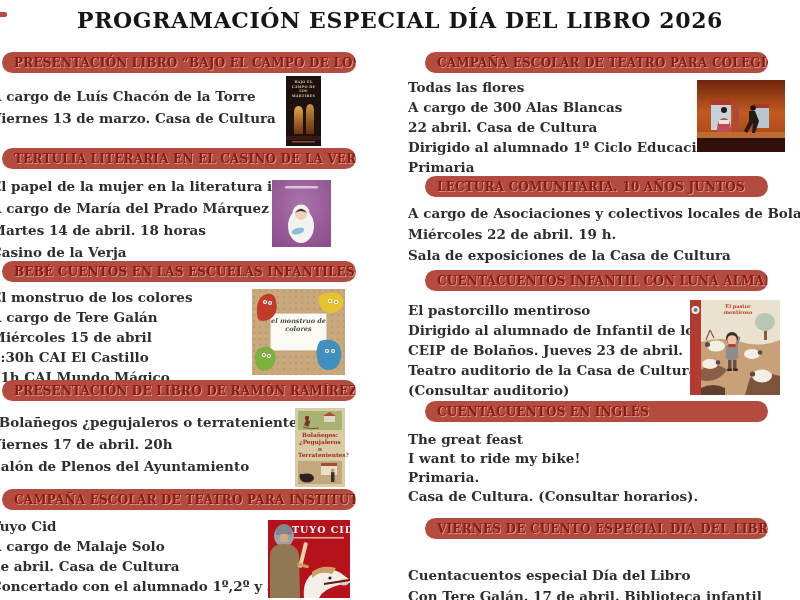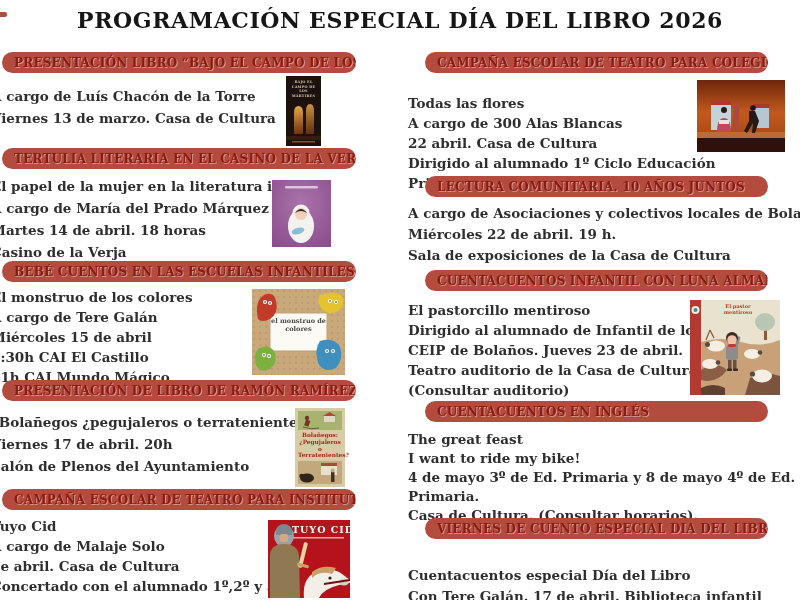--- a/index.html
+++ b/index.html
@@ -25,21 +25,21 @@
   .col-left .lines{margin-left:-9px}
   .line{white-space:nowrap}
   .lh19 .line{line-height:19px}
   .lh20 .line{line-height:20px}
   .lh21 .line{line-height:21px}
   .lh22 .line{line-height:22px}
   .art{position:absolute}
   .art svg{display:block;width:100%;height:100%}
   .overlay{position:absolute;font-weight:bold;text-align:center}
   .ov-martires{left:287px;top:80px;width:33px;font-size:3.5px;line-height:4.5px;color:#cfc0a8;letter-spacing:.2px}
-  .ov-monstruo{left:270px;top:318px;width:57px;font-size:6.5px;line-height:7.5px;color:#4a4a4a}
+  .ov-monstruo{left:270px;top:318px;width:57px;font-size:6.5px;line-height:7.5px;font-style:italic;color:#4a4a4a}
   .ov-bolanegos{left:298px;top:432px;width:44px;font-size:5.8px;line-height:6.8px;color:#9c2c1c}
   .ov-tuyocid{left:292px;top:525px;width:56px;font-size:9.5px;line-height:10px;color:#ffffff;letter-spacing:1px;text-align:left;white-space:nowrap}
   .ov-pastor{left:714px;top:304px;width:48px;font-size:5px;line-height:5.8px;color:#c23a2e}
   .edge-fragment{position:absolute;left:0;top:12px;width:7px;height:5px;background:#b44b3f;border-radius:0 2px 2px 0}
 </style>
 </head>
 <body>
 
 <div class="page-title">PROGRAMACIÓN ESPECIAL DÍA DEL LIBRO 2026</div>
 <div class="edge-fragment"></div>
@@ -87,21 +87,21 @@
   <div class="lines" style="margin-top:6px">
       <div class="line">Tuyo Cid</div>
       <div class="line">A cargo de Malaje Solo</div>
       <div class="line">de abril. Casa de Cultura</div>
       <div class="line">Concertado con el alumnado 1º,2º y 3º ESO</div>
     </div>
 </section>
 
 <section class="sec col-right lh20" style="top:52px">
   <div class="banner">CAMPAÑA ESCOLAR DE TEATRO PARA COLEGIOS</div>
-  <div class="lines" style="margin-top:20px">
+  <div class="lines" style="margin-top:4px">
       <div class="line">Todas las flores</div>
       <div class="line">A cargo de 300 Alas Blancas</div>
       <div class="line">22 abril. Casa de Cultura</div>
       <div class="line">Dirigido al  alumnado 1º Ciclo Educación</div>
       <div class="line">Primaria</div>
     </div>
 </section>
 
 <section class="sec col-right lh21" style="top:176px">
   <div class="banner">LECTURA COMUNITARIA.  10 AÑOS JUNTOS</div>
@@ -121,21 +121,20 @@
       <div class="line">Teatro auditorio de la Casa de Cultura.</div>
       <div class="line">(Consultar auditorio)</div>
     </div>
 </section>
 
 <section class="sec col-right lh19" style="top:401px">
   <div class="banner">CUENTACUENTOS EN INGLÉS</div>
   <div class="lines" style="margin-top:8px">
       <div class="line">The great feast</div>
       <div class="line">I want to ride my bike!</div>
-      <div class="line">4 de mayo 3º de Ed. Primaria y 8 de mayo 4º de Ed.</div>
       <div class="line">Primaria.</div>
       <div class="line">Casa de Cultura.  (Consultar horarios).</div>
     </div>
 </section>
 
 <section class="sec col-right lh21" style="top:518px">
   <div class="banner">VIERNES DE CUENTO ESPECIAL DIA DEL LIBRO</div>
   <div class="lines" style="margin-top:26px">
       <div class="line">Cuentacuentos especial Día del Libro</div>
       <div class="line">Con Tere Galán. 17 de abril. Biblioteca infantil</div>

